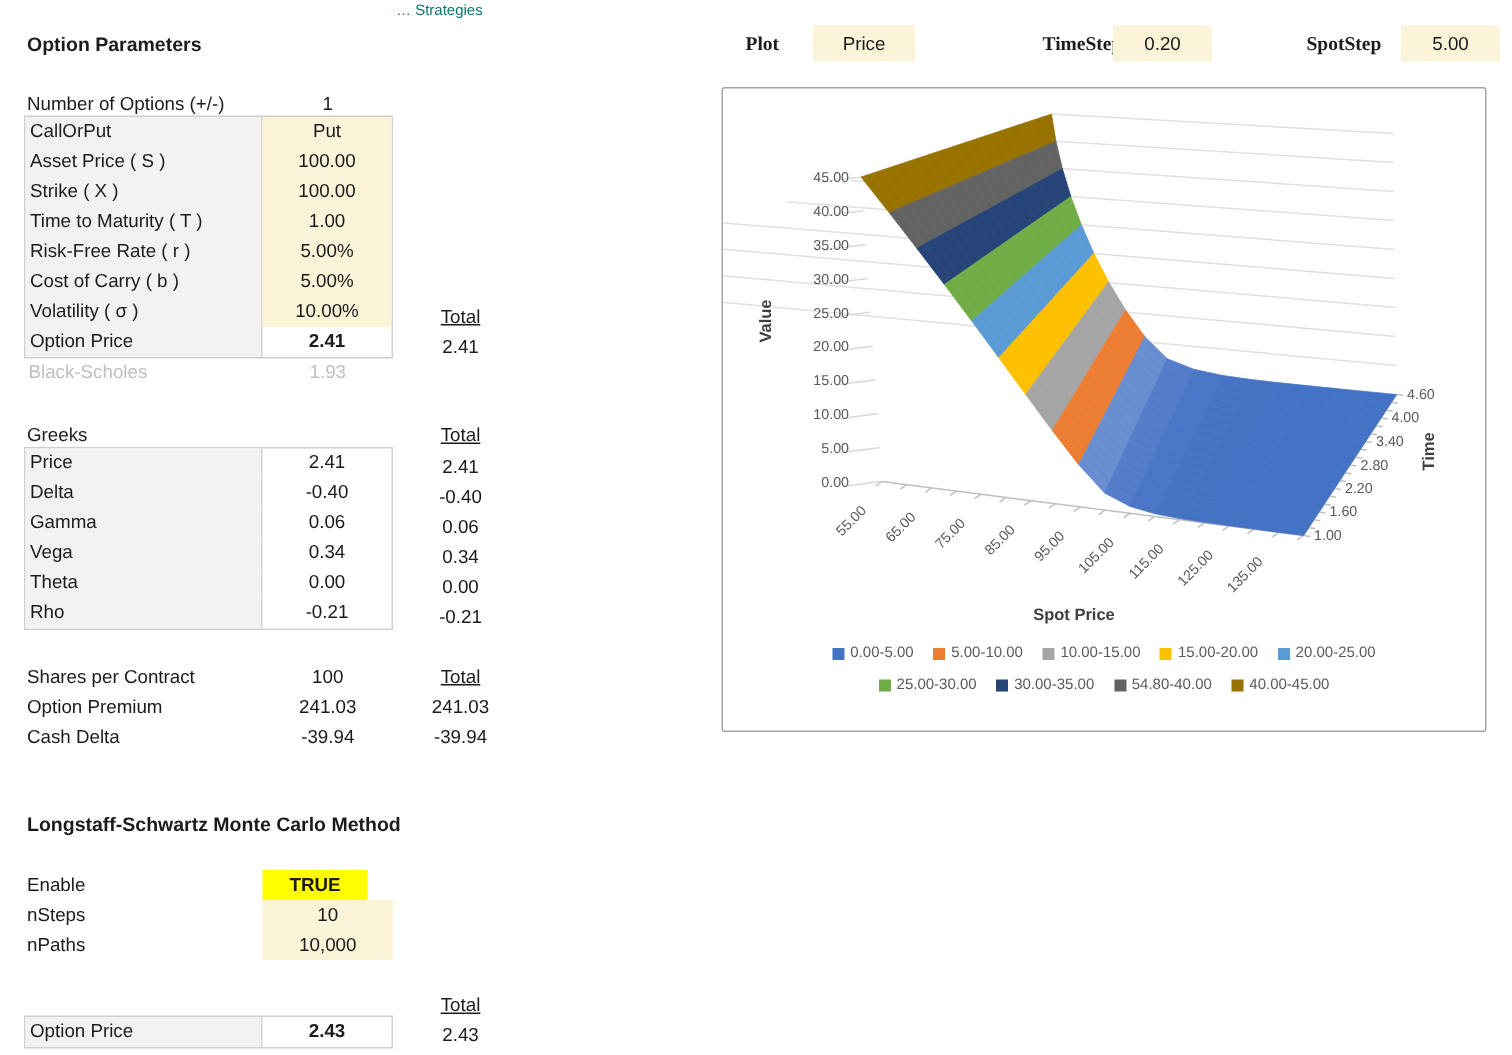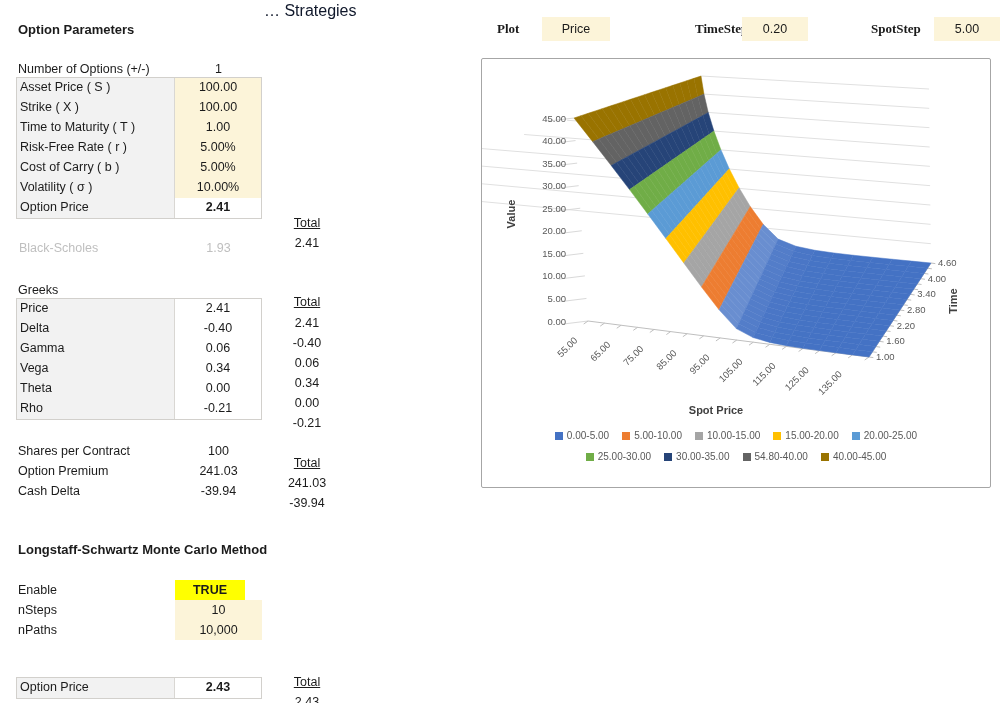--- a/index.html
+++ b/index.html
@@ -2,29 +2,29 @@
 <html><head>
 <meta charset="utf-8">
 <style>
   * { margin:0; padding:0; box-sizing:border-box; }
   html,body { width:1008px; height:703px; background:#fff; overflow:hidden;
     font-family:"Liberation Sans", sans-serif; color:#1b1b1b; }
   .abs { position:absolute; }
   .lbl { font-size:12.5px; line-height:20px; height:20px; white-space:nowrap; }
   .b  { font-weight:bold; }
   .gray { color:#BFBFBF; }
-  .link { font-size:16px; color:#0f172a; text-decoration:none; cursor:pointer;text-align:right; }
+  .link { font-size:10px; color:#0f766e; text-decoration:none; cursor:pointer;text-align:right; }
   .cellv { font-size:12.5px; line-height:20px; height:20px; text-align:center; }
   .ybg { background:#FCF4D9; }
   .tbl { border:1px solid #D2D0CC; background:#fff; }
   .trow { display:flex; height:20px; }
   .tlab { width:158px; background:#F2F2F2; border-right:1px solid #D9D7D3;
           font-size:12.5px; line-height:19px; padding-left:3px; white-space:nowrap; }
   .tval { flex:1; font-size:12.5px; line-height:19px; text-align:center; }
-  .totcol { width:52px; text-align:center; font-size:12.5px; line-height:20px;margin-top:12px; }
+  .totcol { width:52px; text-align:center; font-size:12.5px; line-height:20px; }
   .tothead { text-decoration:underline; }
   .ctrl-lab { font-size:13px; font-weight:bold; line-height:24px; height:24px; white-space:nowrap;font-family:Liberation Serif, serif; }
   .ctrl-cell { font-size:12.5px; line-height:24px; height:24px; text-align:center; background:#FCF4D9; }
   #chartbox { left:481px; top:58px; width:510px; height:430px; background:#fff;
       border:1px solid #A6A6A6; border-radius:2px; overflow:hidden; }
   .axis-title { position:absolute; font-size:11px; font-weight:bold; color:#404040; text-align:center; }
   .rot { transform:rotate(-90deg); }
   #legend { position:absolute; left:0; top:366px; width:508px; }
   .legrow { display:flex; justify-content:center; gap:13px; height:21px; align-items:center; }
   .legitem { display:flex; align-items:center; gap:4px; }
@@ -35,20 +35,24 @@
 <body>
 
 <a class="abs link" style="left:264px; top:2px;">… Strategies</a>
 
 <div class="abs lbl b" style="left:18px; top:20px; font-size:13px;">Option Parameters</div>
 
 <div class="abs lbl" style="left:18px; top:59px;">Number of Options (+/-)</div>
 <div class="abs cellv" style="left:175px; top:59px; width:87px;">1</div>
 
 <div class="abs tbl" style="left:16px; top:77px; width:246px;">
+  <div class="trow">
+    <div class="tlab">CallOrPut</div>
+    <div class="tval ybg">Put</div>
+  </div>
   <div class="trow">
     <div class="tlab">Asset Price ( S )</div>
     <div class="tval ybg">100.00</div>
   </div>
   <div class="trow">
     <div class="tlab">Strike ( X )</div>
     <div class="tval ybg">100.00</div>
   </div>
   <div class="trow">
     <div class="tlab">Time to Maturity ( T )</div>

